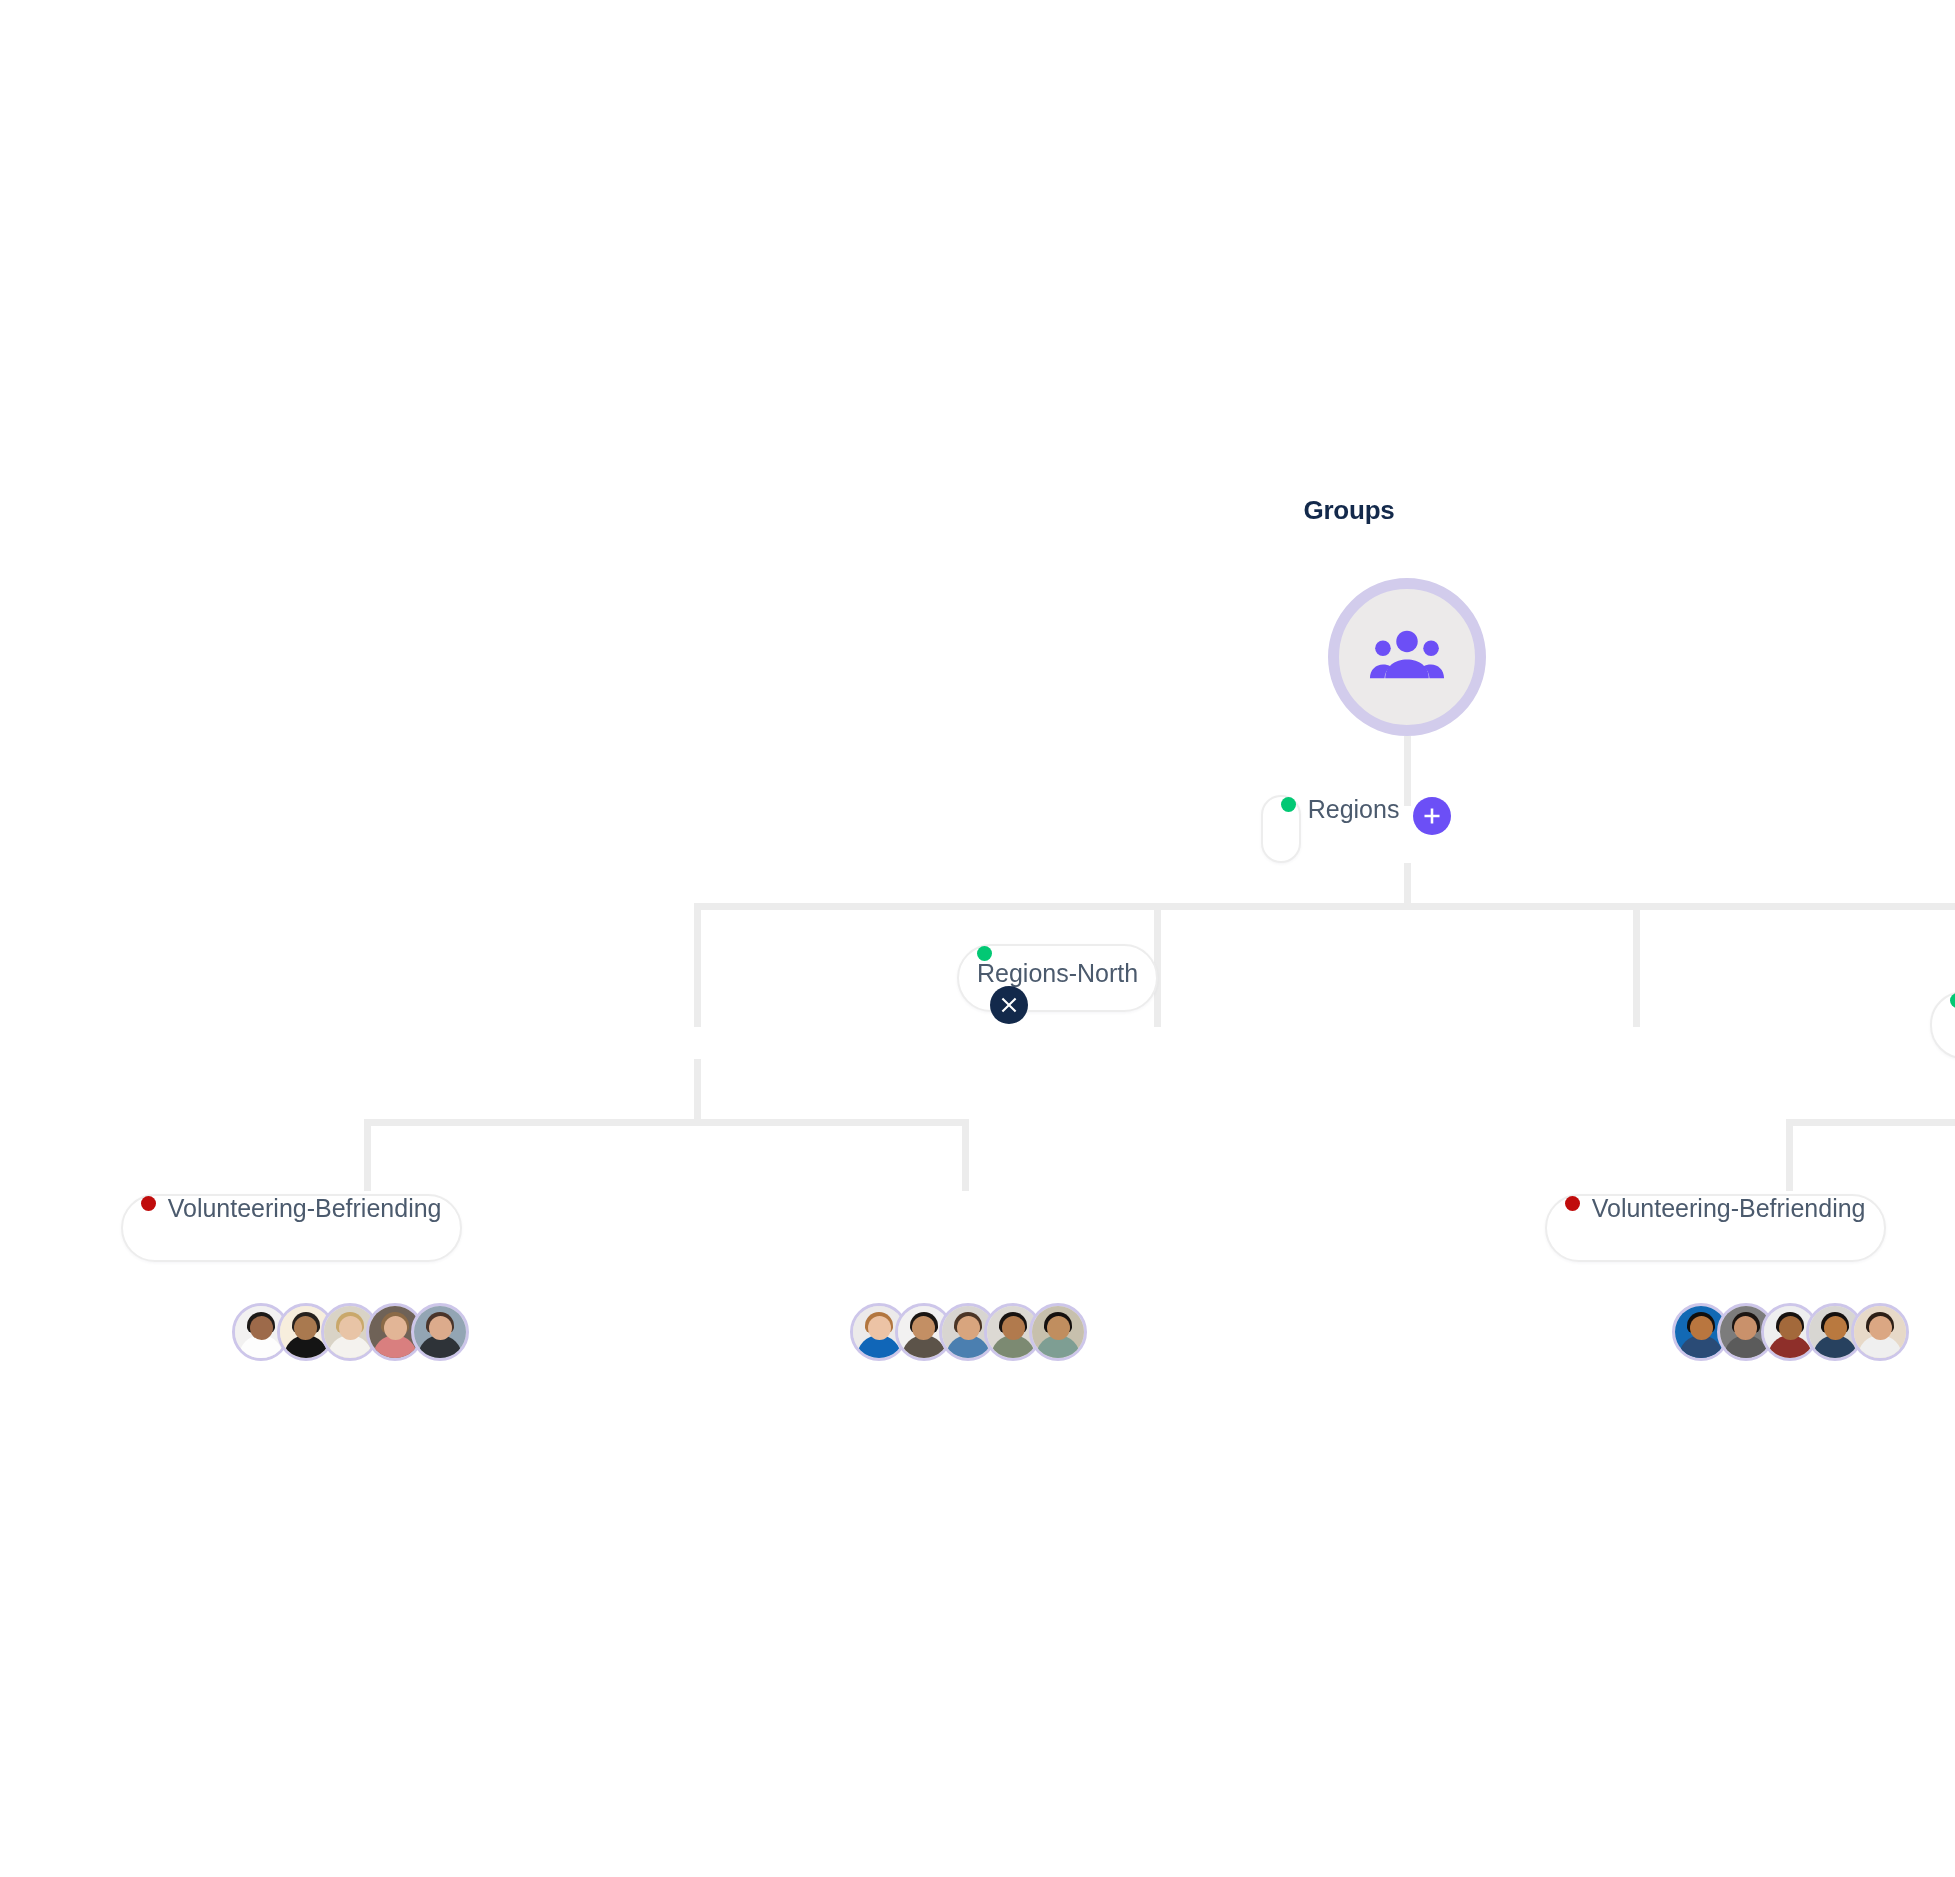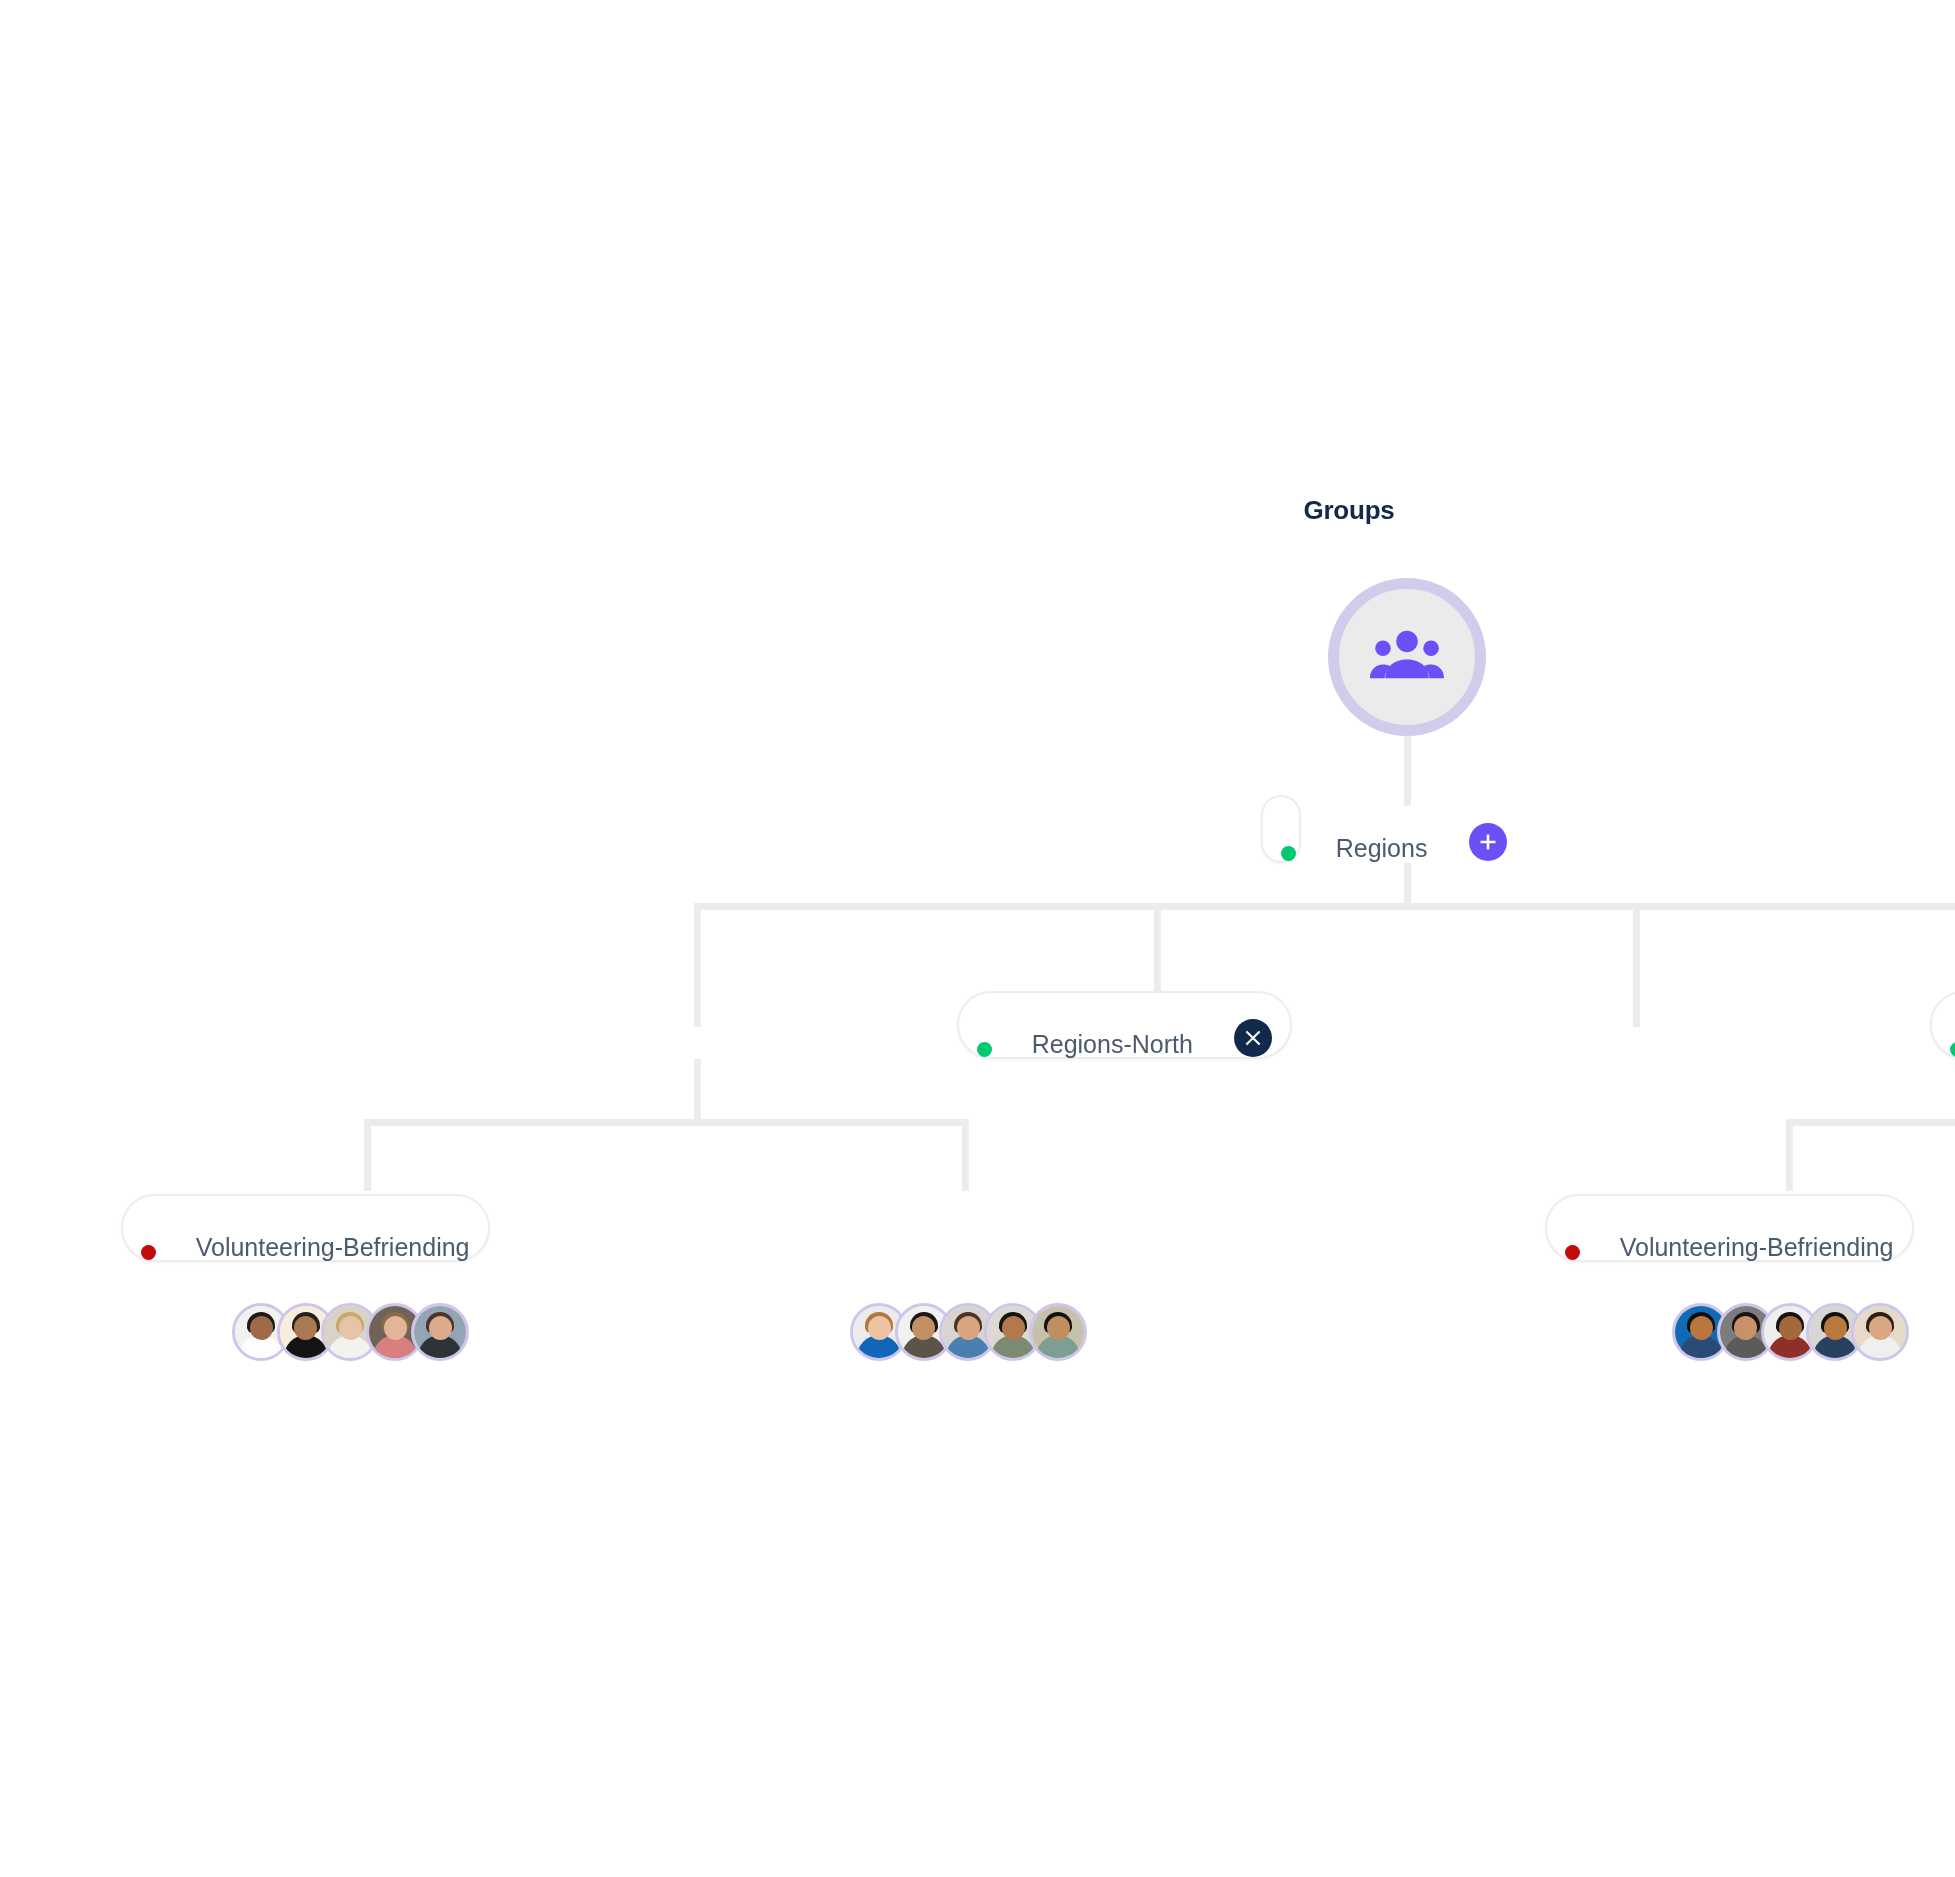--- a/index.html
+++ b/index.html
@@ -54,29 +54,28 @@
     position: absolute;
     background: #ececec;
   }
   .conn-v { width: 7px; }
   .conn-h { height: 7px; }
 
   
   .pill {
     position: absolute;
     display: flex;
-    align-items: flex-end;
+    align-items: flex-start;
     height: 68px;
     background: #ffffff;
     border: 2.7px solid #ededed;
     border-radius: 35px;
     padding: 0 18px;
     box-shadow: 0 1.2px 3.1px rgba(20,30,60,0.045);
     white-space: nowrap;
-    gap: 28px;
   }
   .pill .status-dot {
     width: 15px; height: 15px;
     border-radius: 50%;
     flex: 0 0 auto;
     margin-right: 11.7px;
   }
   .dot-green { background: #02c874; }
   .dot-red   { background: #c00c0c; }
 
@@ -169,21 +168,21 @@
     </span>
   </div>
 
   <div class="conn conn-v" style="left:1404px; top:863px; height:47px;"></div>
   <div class="conn conn-h" style="left:694px; top:903px; width:1416px;"></div>
   <div class="conn conn-v" style="left:694px; top:903px; height:124px;"></div>
   <div class="conn conn-v" style="left:1154px; top:903px; height:124px;"></div>
   <div class="conn conn-v" style="left:1633px; top:903px; height:124px;"></div>
 
 
-  <div class="pill" style="left:957px; top:991px;">
+  <div class="pill" style="left:957px; top:944px;flex-direction:column;">
     <span class="status-dot dot-green"></span>
     <span class="pill-label">Regions-North</span>
     <span class="circle-btn btn-close">
       <svg viewBox="0 0 24 24">
         <path d="M5.6 4.0 12 10.4 18.4 4.0 20 5.6 13.6 12 20 18.4 18.4 20 12 13.6 5.6 20 4 18.4 10.4 12 4 5.6z" fill="#ffffff"></path>
       </svg>
     </span>
   </div>
 
 

